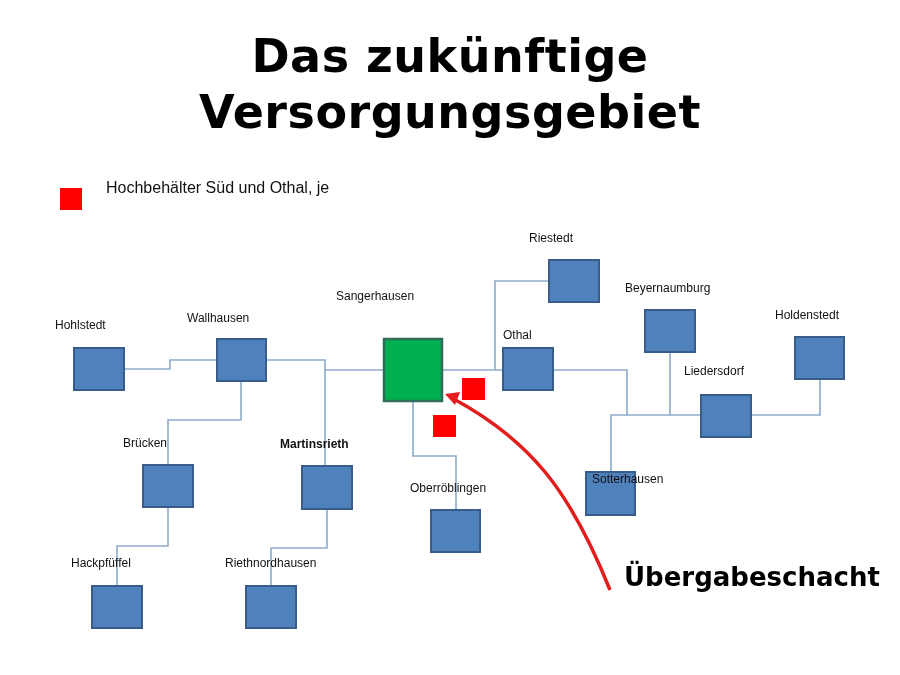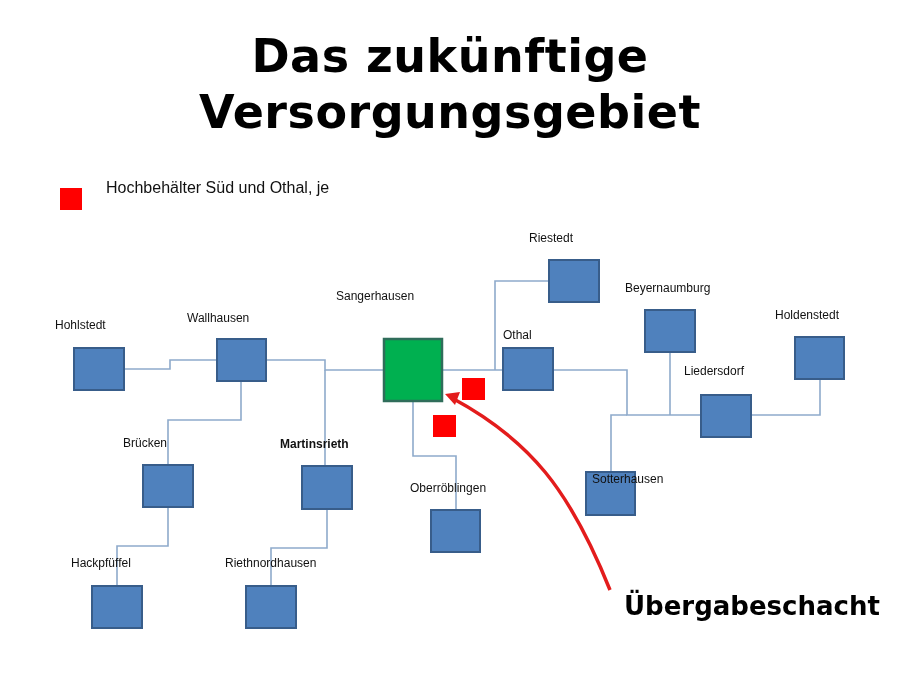--- a/index.html
+++ b/index.html
@@ -2,21 +2,21 @@
 <html><head>
 <meta charset="utf-8">
 <style>
   html, body { margin: 0; padding: 0; background: #ffffff; }
   body { width: 900px; height: 675px; position: relative; overflow: hidden; font-family: "Liberation Sans", sans-serif; }
   .title { position: absolute; left: 0; width: 900px; top: 28px; text-align: center; font-family: "DejaVu Sans", sans-serif; font-weight: bold; font-size: 46px; line-height: 56px; color: #000; letter-spacing: 0.5px; }
   .legend-swatch { position: absolute; left: 60px; top: 188px; width: 22px; height: 22px; background: #ff0000; }
   .legend-text { position: absolute; left: 106px; top: 176px; font-size: 16px; line-height: 24px; color: #111; text-align: right; }
   svg.diagram { position: absolute; left: 0; top: 0; }
   .lbl { position: absolute; font-size: 12px; color: #111; white-space: nowrap; }
-  .callout { position: absolute; left: 624px; top: 556px; font-family: "DejaVu Sans", sans-serif; font-weight: bold; font-size: 26px; line-height: 42px; color: #000; margin-top: 29px; }
+  .callout { position: absolute; left: 624px; top: 556px; font-family: "DejaVu Sans", sans-serif; font-weight: bold; font-size: 26px; line-height: 42px; color: #000; }
 </style>
 </head>
 <body>
 
 <div class="title">
   <div>Das zukünftige</div>
   <div>Versorgungsgebiet</div>
 </div>
 
 <div class="legend-swatch"></div>

